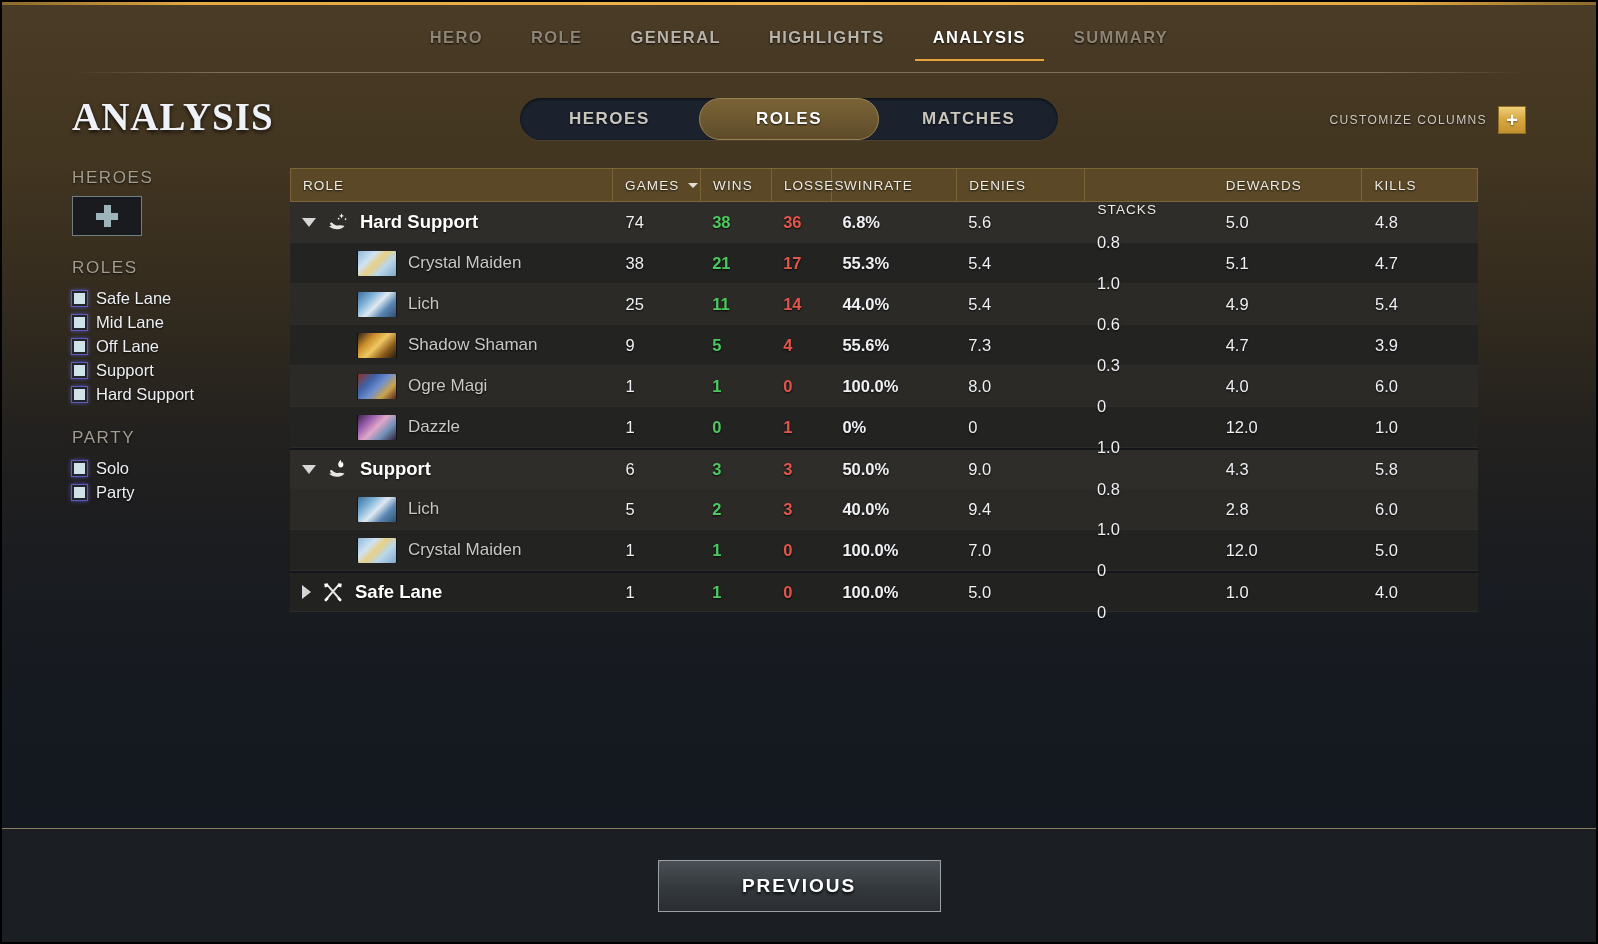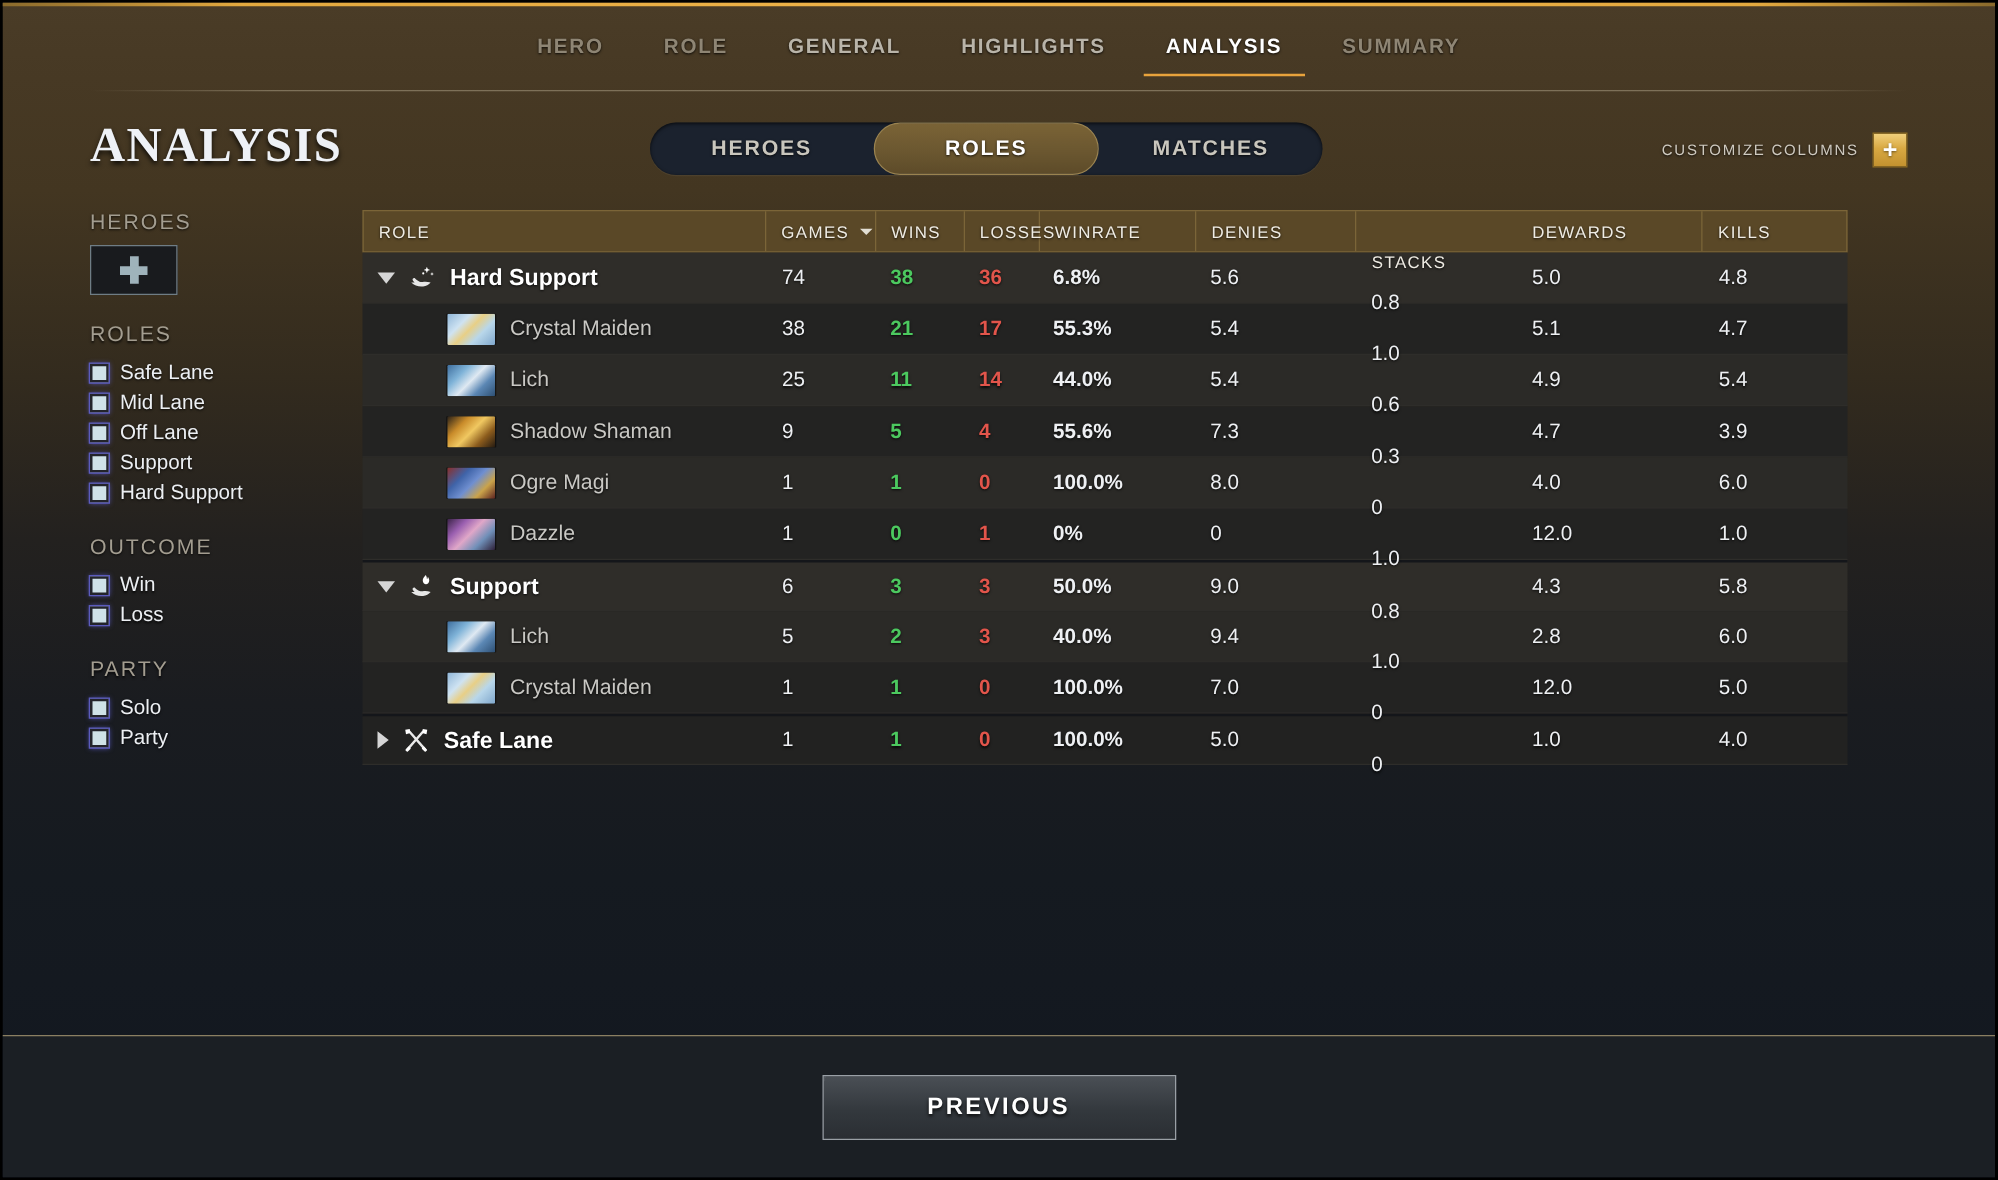--- a/index.html
+++ b/index.html
@@ -336,31 +336,20 @@
           <div class="check-row">
             <span class="cbox"></span>
             <span class="check-label">Support</span>
           </div>
           <div class="check-row">
             <span class="cbox"></span>
             <span class="check-label">Hard Support</span>
           </div>
         </div>
         <div class="side-group">
-          <div class="side-head">OUTCOME</div>
-          <div class="check-row">
-            <span class="cbox"></span>
-            <span class="check-label">Win</span>
-          </div>
-          <div class="check-row">
-            <span class="cbox"></span>
-            <span class="check-label">Loss</span>
-          </div>
-        </div>
-        <div class="side-group">
           <div class="side-head">PARTY</div>
           <div class="check-row">
             <span class="cbox"></span>
             <span class="check-label">Solo</span>
           </div>
           <div class="check-row">
             <span class="cbox"></span>
             <span class="check-label">Party</span>
           </div>
         </div>

